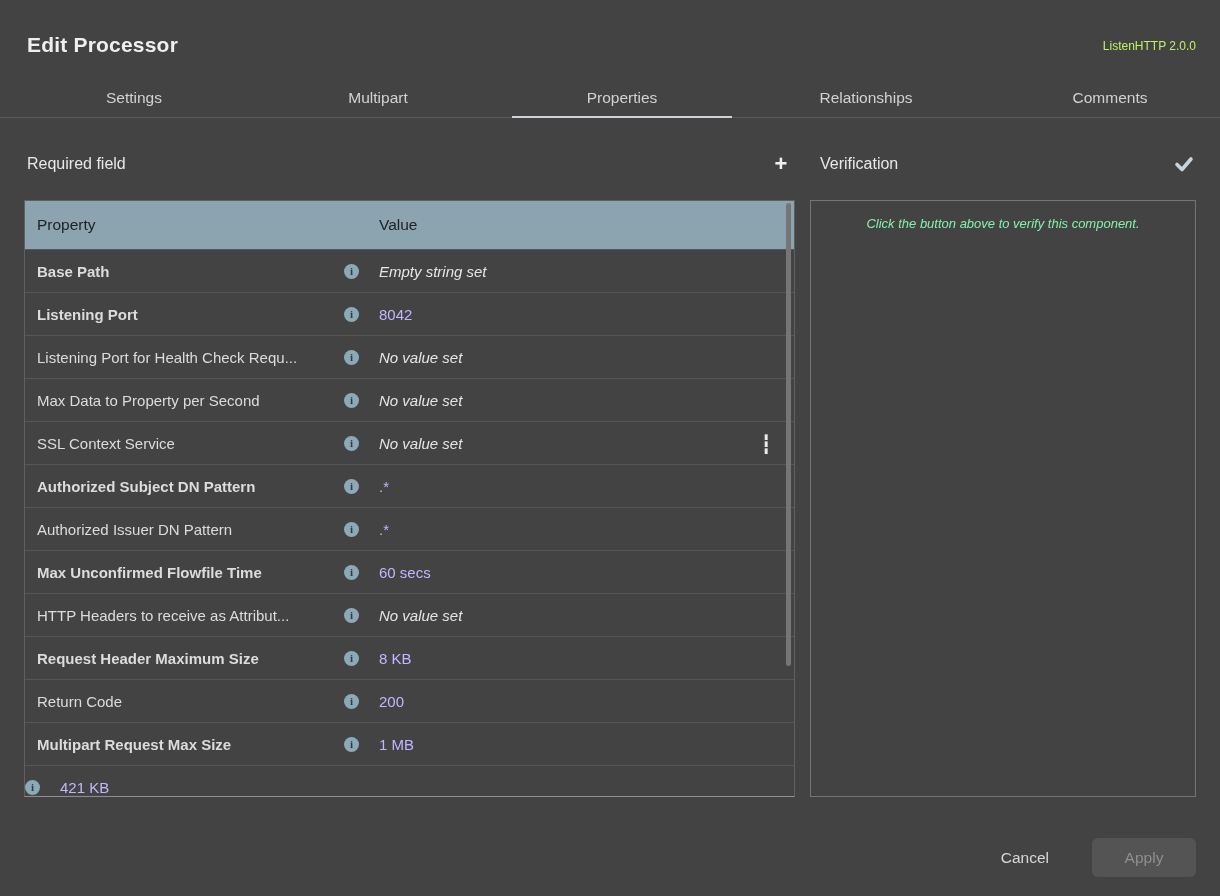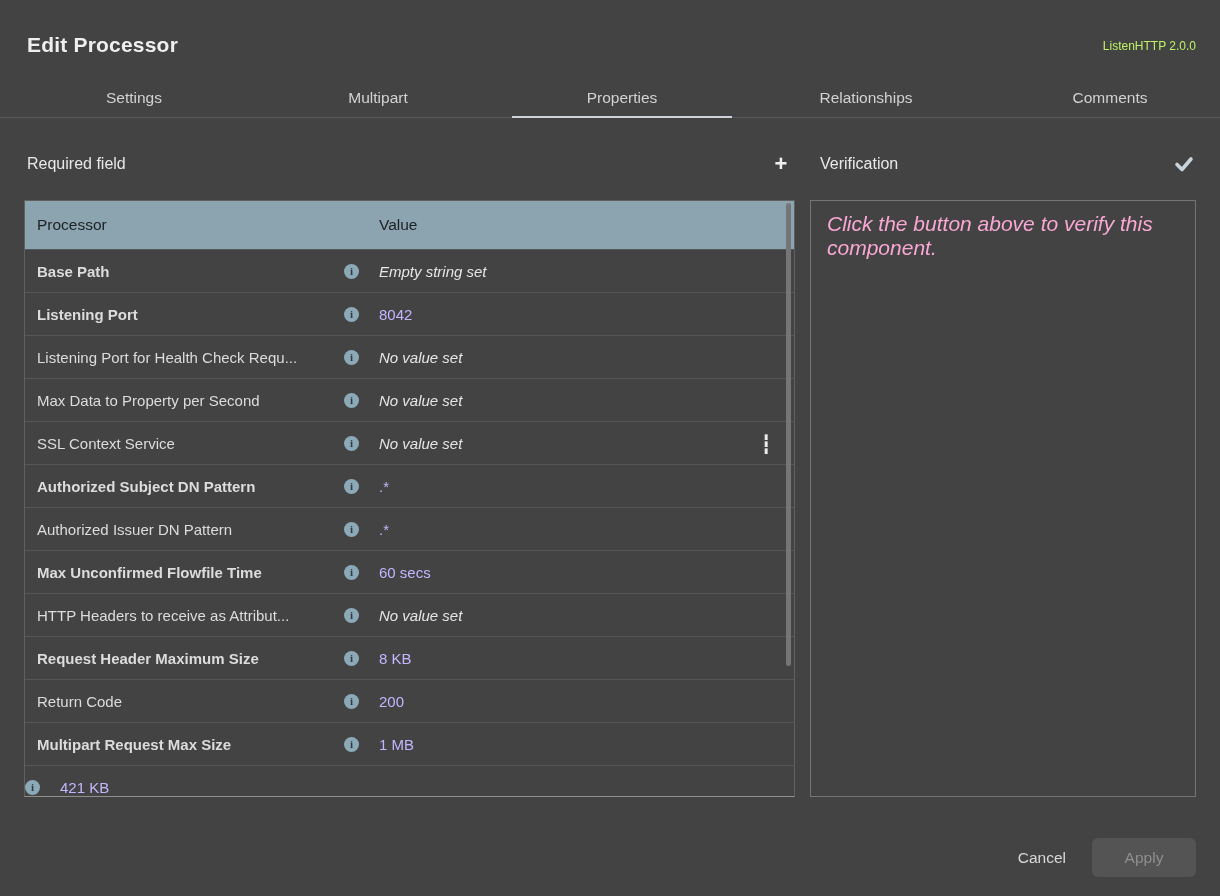--- a/index.html
+++ b/index.html
@@ -90,28 +90,28 @@
     position:absolute; right:3px; top:2px; width:5px; height:463px;
     background:#757575; border-radius:3px; cursor:grab; z-index:5;
   }
 
   
   .verify-panel {
     position:absolute; left:810px; top:200px; width:386px; height:597px;
     border:1px solid #747474; padding:11px 16px;
   }
   .verify-text {
-    font-size:21px; font-style:italic; color:#f9a8d4; line-height:24px;
+    font-size:13px; font-style:italic; color:#86efac; line-height:24px;text-align:center;
   }
   .check-svg { display:block; }
 
   
   .footer {
     position:absolute; right:24px; top:838px; height:39px;
-    display:flex; align-items:center; gap:26px;
+    display:flex; align-items:center; gap:43px;
   }
   .btn-cancel {
     background:none; border:none; color:#D8D8D8; font-size:15.5px;
     font-family:"Liberation Sans", sans-serif; cursor:pointer;
   }
   .btn-apply {
     width:104px; height:39px; border:none; border-radius:6px;
     background:#545454; color:#8F8F8F; font-size:15.5px;
     font-family:"Liberation Sans", sans-serif;
   }
@@ -143,21 +143,21 @@
   <span class="heading-spacer"></span>
   <span class="icon-btn">
     <svg class="check-svg" width="20" height="18" viewBox="0 0 20 18">
       <polyline points="3,9.5 8,14.5 17,4" fill="none" stroke="#C9D4DA" stroke-width="3.6" stroke-linecap="round" stroke-linejoin="round"></polyline>
     </svg>
   </span>
 </div>
 
 <div class="prop-table">
   <div class="table-head">
-    <span class="col-prop">Processor</span>
+    <span class="col-prop">Property</span>
     <span>Value</span>
   </div>
   <div id="rows">
       <div class="prop-row bold placeholder">
     <span class="prop-name">Base Path</span>
     <span class="info-icon">i</span>
     <span class="prop-value">Empty string set</span>
 
   </div>
       <div class="prop-row bold">

